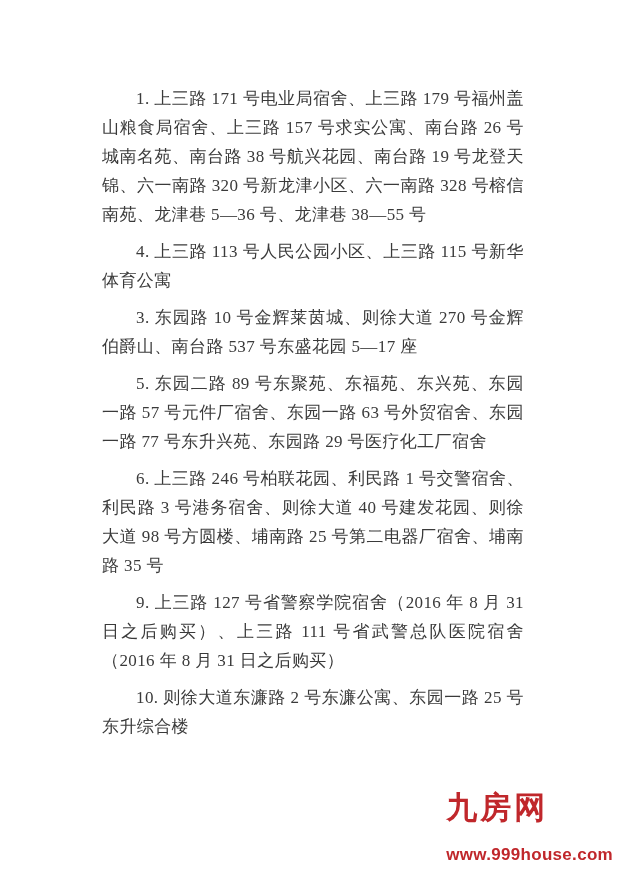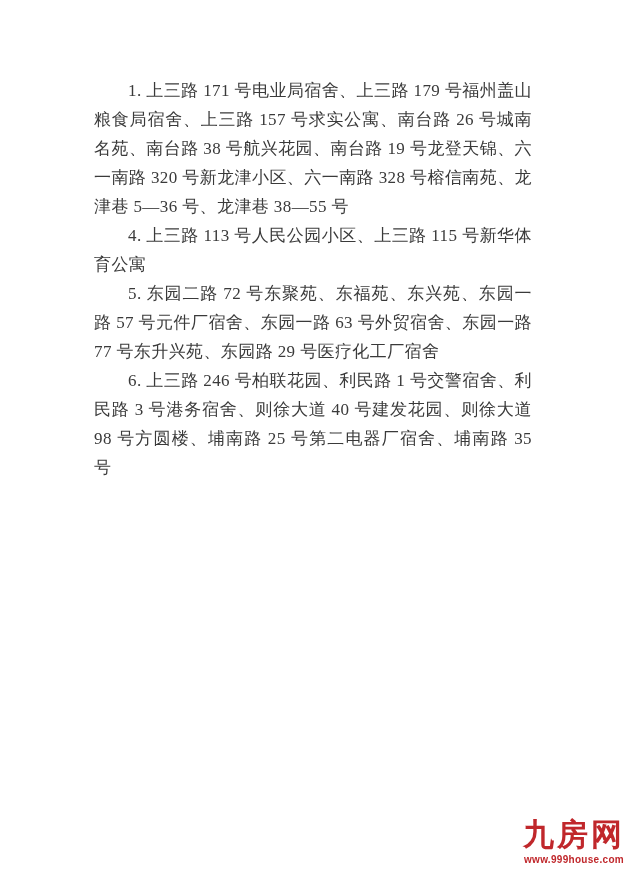--- a/index.html
+++ b/index.html
@@ -20,56 +20,59 @@
     left: 94px;
     top: 76px;
     width: 438px;
     font-size: 17px;
     line-height: 29px;
     letter-spacing: 0.4px;
     color: #3a3a3a;
     text-align: justify;
   }
   .content p {
-    margin: 0;
+    margin: 8px;
     padding: 0;
     text-indent: 2em;
   }
   .logo {
     position: absolute;
-    right: 0;
+    right: 12px;
     bottom: 5px;
-    text-align: center;
+    text-align: left;
     font-family: "Liberation Sans", "DejaVu Sans", sans-serif;
   }
   .logo .brand {
     font-size: 31px;
     font-weight: bold;
     letter-spacing: 3px;
     line-height: 1.05;
     white-space: nowrap;
   }
   .logo .url {
-    font-size: 10px;
+    font-size: 17px;
     font-weight: bold;
     letter-spacing: 0.3px;
-    margin-top: 2px;
+    margin-top: 20px;
     white-space: nowrap;
   }
 </style>
 </head>
 <body>
 
 <div class="page">
 
   <div class="content" id="paragraphs" style="color: rgb(58, 58, 58);">
       <p>1. 上三路 171 号电业局宿舍、上三路 179 号福州盖山粮食局宿舍、上三路 157 号求实公寓、南台路 26 号城南名苑、南台路 38 号航兴花园、南台路 19 号龙登天锦、六一南路 320 号新龙津小区、六一南路 328 号榕信南苑、龙津巷 5—36 号、龙津巷 38—55 号</p>
       <p>4. 上三路 113 号人民公园小区、上三路 115 号新华体育公寓</p>
-      <p>5. 东园二路 72 号东聚苑、东福苑、东兴苑、东园一路 57 号元件厂宿舍、东园一路 63 号外贸宿舍、东园一路 77 号东升兴苑、东园路 29 号医疗化工厂宿舍</p>
+      <p>3. 东园路 10 号金辉莱茵城、则徐大道 270 号金辉伯爵山、南台路 537 号东盛花园 5—17 座</p>
+      <p>5. 东园二路 89 号东聚苑、东福苑、东兴苑、东园一路 57 号元件厂宿舍、东园一路 63 号外贸宿舍、东园一路 77 号东升兴苑、东园路 29 号医疗化工厂宿舍</p>
       <p>6. 上三路 246 号柏联花园、利民路 1 号交警宿舍、利民路 3 号港务宿舍、则徐大道 40 号建发花园、则徐大道 98 号方圆楼、埔南路 25 号第二电器厂宿舍、埔南路 35 号</p>
+      <p>9. 上三路 127 号省警察学院宿舍（2016 年 8 月 31 日之后购买）、上三路 111 号省武警总队医院宿舍（2016 年 8 月 31 日之后购买）</p>
+      <p>10. 则徐大道东濂路 2 号东濂公寓、东园一路 25 号东升综合楼</p>
     </div>
 
   <div class="logo" style="color: rgb(192, 39, 43);">
     <div class="brand">九房网</div>
     <div class="url">www.999house.com</div>
   </div>
 
 </div>
 
 </body></html>

